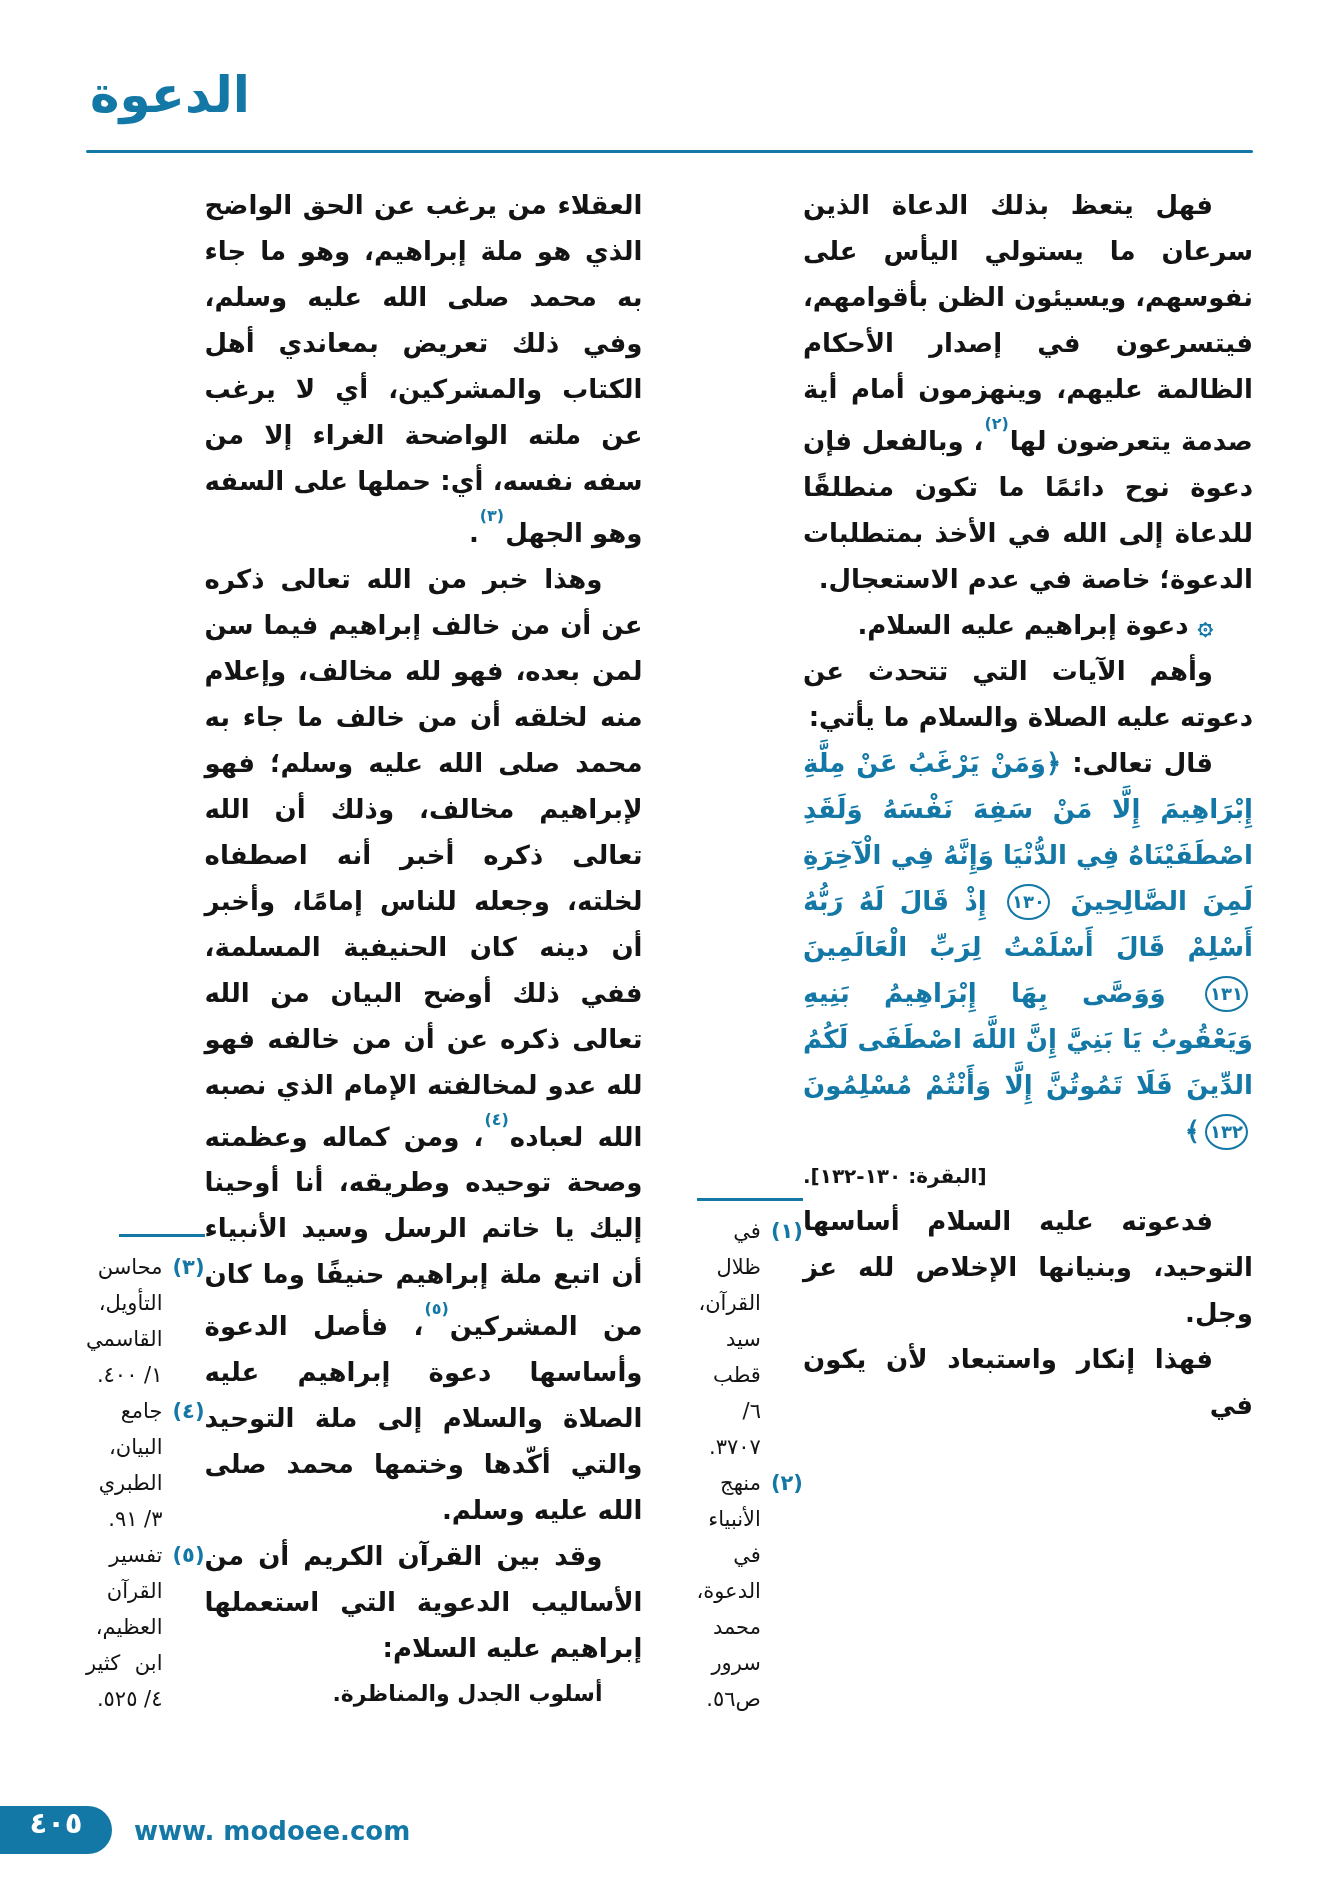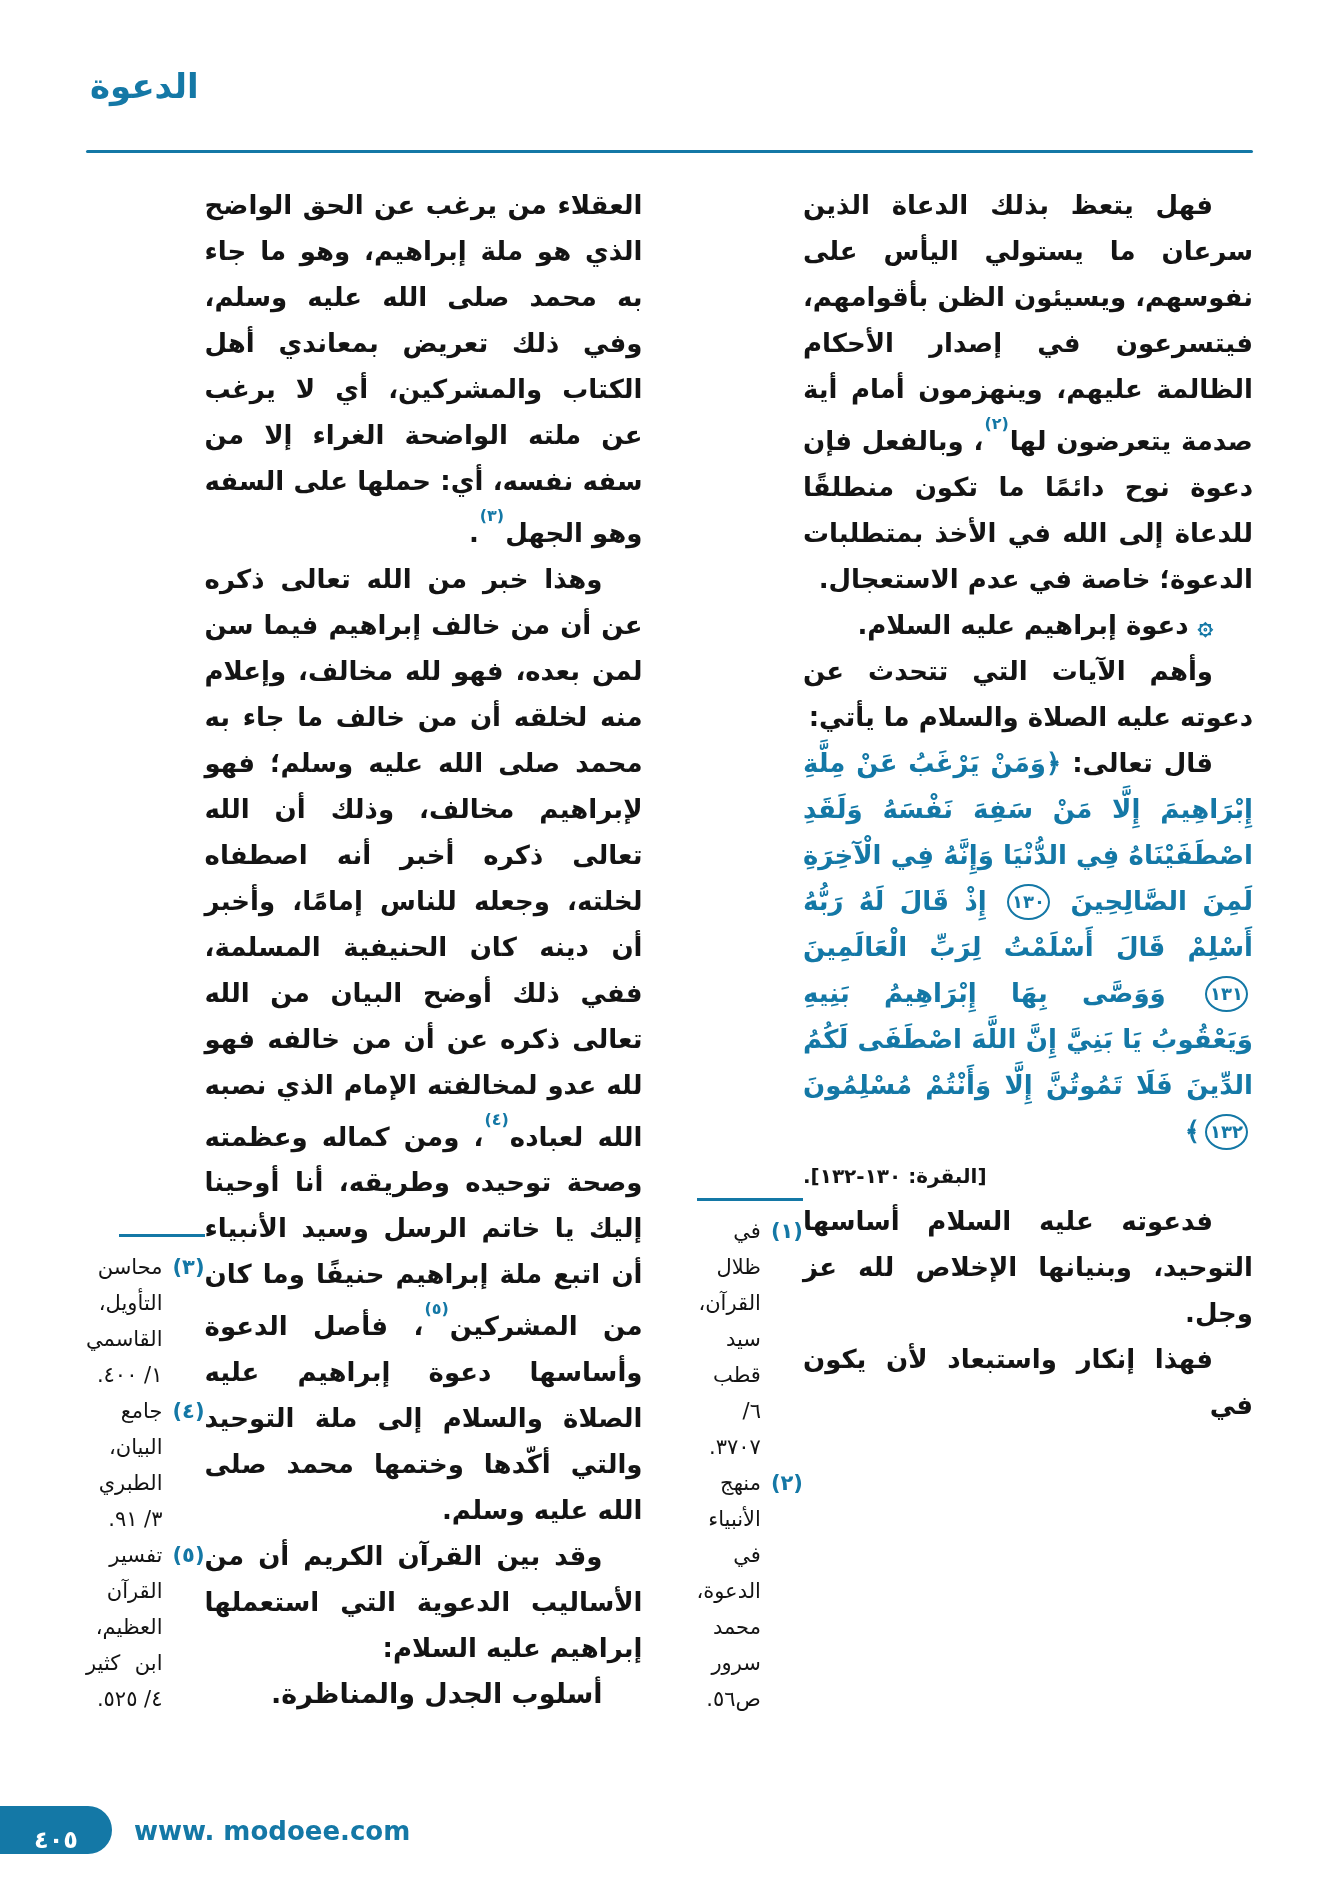--- a/index.html
+++ b/index.html
@@ -8,42 +8,42 @@
     width:1339px; height:1890px;
     position:relative; overflow:hidden;
     font-family:"DejaVu Sans", sans-serif;
     color:#141414;
   }
   .page { position:absolute; inset:0; }
 
   
   .header-title {
     position:absolute; top:66px; left:90px;
-    color:#1478a6; font-size:34px; font-weight:bold;
+    color:#1478a6; font-size:50px; font-weight:bold;
     letter-spacing:1px;
   }
   .header-rule {
     position:absolute; top:150px; left:86px; right:86px;
     height:3px; background:#1478a6; border-radius:2px;
   }
 
   
   .columns {
     position:absolute; top:182px; right:86px; left:86px;
     display:flex; gap:54px; direction:rtl;
   }
   .col { flex:1; min-height:1355px; display:flex; }
 
   .blk {
     font-size:26px; line-height:46px; font-weight:bold;
     text-align:justify; color:#141414; text-indent:40px;
   }
   .blk.noindent { text-indent:0; }
   .blk.heading  { text-align:right; }
-  .blk.boldline { text-align:right; text-indent:40px; font-size:27px; }
+  .blk.boldline { text-align:right; text-indent:40px; font-size:22px; }
 
   .orn { color:#1478a6; font-size:26px; }
   .lead { color:#141414; }
   .qtext { color:#1478a6; }
 
   .fnref {
     color:#1478a6; font-size:16px; font-weight:bold;
     position:relative; top:-11px; margin:0 1px;
   }
   .ayah {
@@ -63,22 +63,22 @@
   .col-left  .fn-sep { width:72%; }
   .fn-row { display:flex; gap:10px; font-size:21px; line-height:36px; }
   .fn-num { color:#1478a6; font-weight:bold; white-space:nowrap; }
   .fn-text { color:#141414; flex:1; text-align:justify; }
 
   
   .page-pill {
     position:absolute; left:0; bottom:36px;
     width:112px; height:48px;
     background:#1478a6; border-radius:0 24px 24px 0;
-    color:#ffffff; font-size:24px; font-weight:bold;
-    display:flex; align-items:flex-end; justify-content:center;
+    color:#ffffff; font-size:29px; font-weight:bold;
+    display:flex; align-items:flex-start; justify-content:center;
   }
   .site-url {
     position:absolute; left:134px; bottom:44px;
     direction:ltr; color:#1478a6; font-size:26px; font-weight:bold;
   }
 </style>
 </head>
 <body>
 
 <div class="page">

